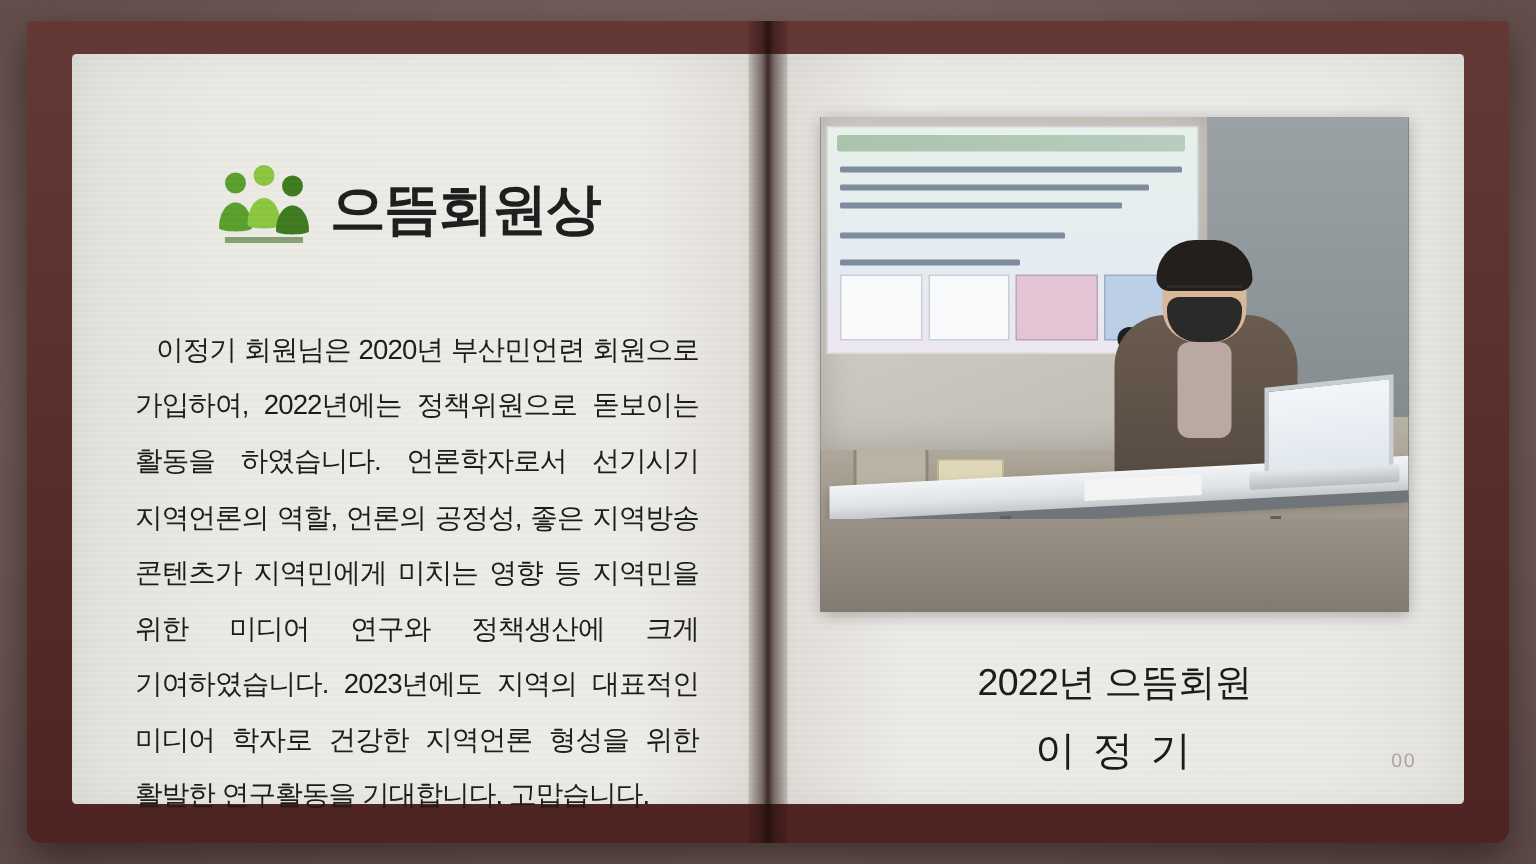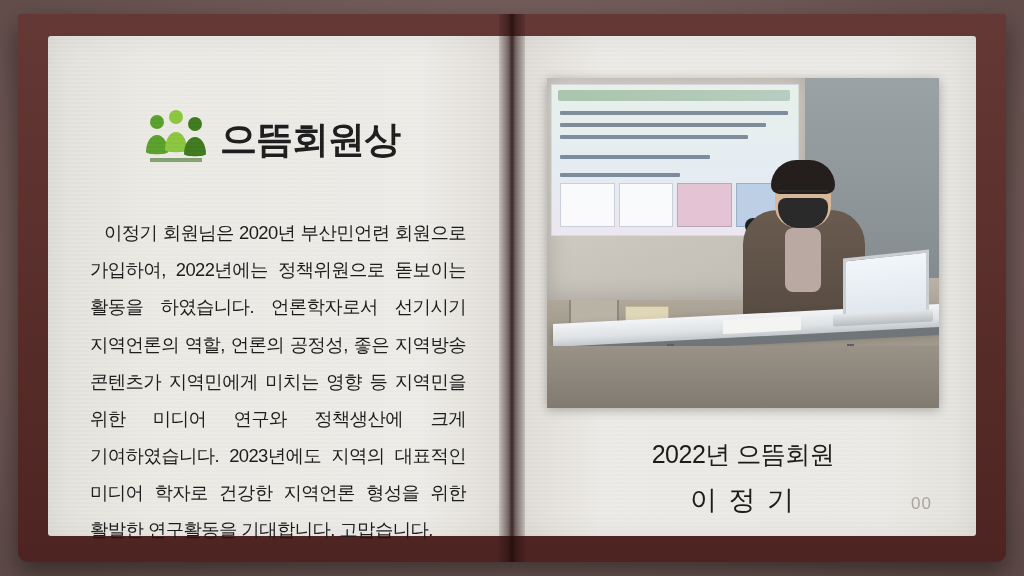--- a/index.html
+++ b/index.html
@@ -340,23 +340,23 @@
     top: 402px;
     font-size: 25px;
   }
   .caption-2 {
     top: 446px;
     font-size: 27px;
     letter-spacing: 2px;
   }
   .page-num {
     position: absolute;
-    right: 44px;
+    right: 32px;
     bottom: 22px;
-    font-size: 17px;
+    font-size: 13px;
     color: #a9a49c;
     letter-spacing: 1px;
   }
 </style>
 </head>
 <body>
 
 <div class="slide">
 
   <div class="book">

